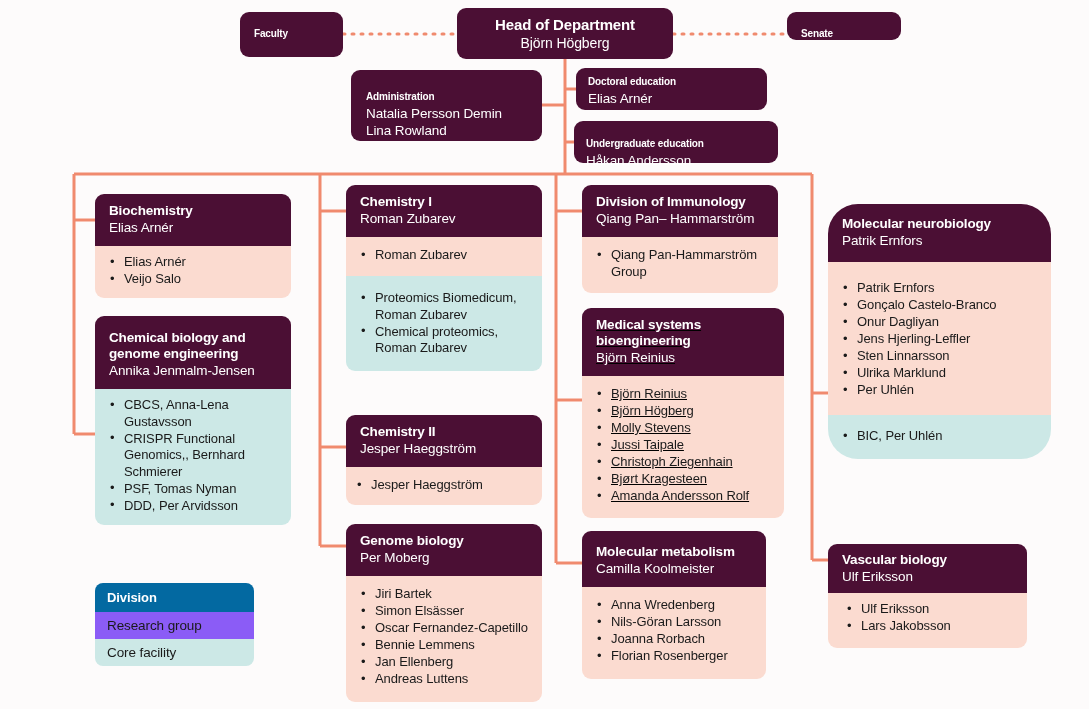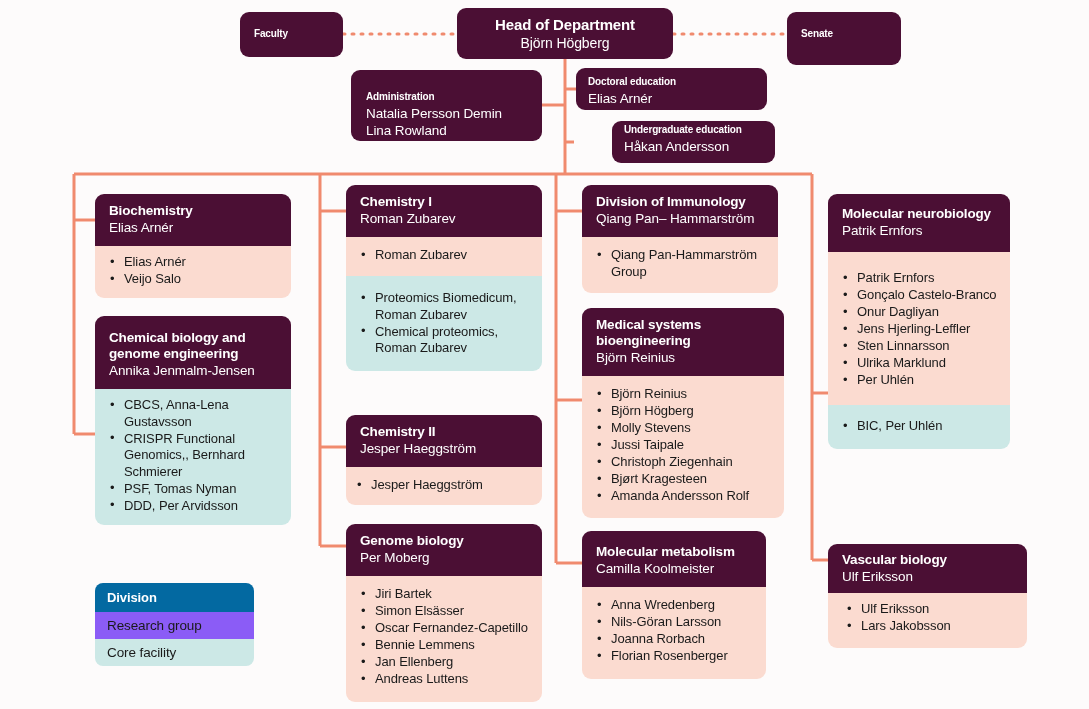--- a/index.html
+++ b/index.html
@@ -185,36 +185,36 @@
 
   <div class="plain-box" style="left:240px; top:12px; width:103px; height:45px; padding-top:13px;">
     <span class="title">Faculty</span>
   </div>
 
   <div class="plain-box center-title big-title" style="left:457px; top:8px; width:216px; height:51px; padding:7px 10px;">
     <span class="title">Head of Department</span>
     <span class="line">Björn Högberg</span>
   </div>
 
-  <div class="plain-box" style="left:787px; top:12px; width:114px; height:53px; padding-top:13px;">
+  <div class="plain-box" style="left:787px; top:12px; width:114px; height:28px; padding-top:13px;">
     <span class="title">Senate</span>
   </div>
 
   <div class="plain-box" style="left:351px; top:70px; width:191px; height:71px; padding:18px 12px 10px 15px;">
     <span class="title">Administration</span>
     <span class="line">Natalia Persson Demin</span>
     <span class="line">Lina Rowland</span>
   </div>
 
   <div class="plain-box" style="left:576px; top:68px; width:191px; height:42px; padding:5px 12px 5px 12px;">
     <span class="title">Doctoral education</span>
     <span class="line">Elias Arnér</span>
   </div>
 
-  <div class="plain-box" style="left:574px; top:121px; width:163px; height:42px; padding:0 12px 5px 12px;margin-left:38px;">
+  <div class="plain-box" style="left:574px; top:121px; width:204px; height:42px; padding:14px 12px 5px 12px;">
     <span class="title">Undergraduate education</span>
     <span class="line">Håkan Andersson</span>
   </div>
 
   <div class="node" style="left:95px; top:194px; width:196px;">
     <div class="node-head">
       <span class="title">Biochemistry</span>
       <span class="subtitle">Elias Arnér</span>
     </div>
     <div class="node-body">
@@ -298,21 +298,21 @@
       <span class="title">Division of Immunology</span>
       <span class="subtitle">Qiang Pan– Hammarström</span>
     </div>
     <div class="node-body" style="padding-top:10px; padding-bottom:12px;">
       <ul>
         <li>Qiang Pan-Hammarström Group</li>
       </ul>
     </div>
   </div>
 
-  <div class="node" style="left:582px; top:308px; width:202px;">
+  <div class="node" style="left:582px; top:308px; width:202px;text-decoration:underline;">
     <div class="node-head">
       <span class="title">Medical systems bioengineering</span>
       <span class="subtitle">Björn Reinius</span>
     </div>
     <div class="node-body" style="padding-top:10px; padding-bottom:13px;">
       <ul>
         <li>Björn Reinius</li>
         <li>Björn Högberg</li>
         <li>Molly Stevens</li>
         <li>Jussi Taipale</li>
@@ -331,21 +331,21 @@
     <div class="node-body" style="padding-top:10px; padding-bottom:14px;">
       <ul>
         <li>Anna Wredenberg</li>
         <li>Nils-Göran Larsson</li>
         <li>Joanna Rorbach</li>
         <li>Florian Rosenberger</li>
       </ul>
     </div>
   </div>
 
-  <div class="node" style="left:828px; top:194px; width:182px;">
+  <div class="node" style="left:828px; top:204px; width:223px;border-radius:30px;">
     <div class="node-head" style="padding-top:12px; padding-bottom:13px;">
       <span class="title">Molecular neurobiology</span>
       <span class="subtitle">Patrik Ernfors</span>
     </div>
     <div class="node-body" style="padding-top:18px; padding-bottom:16px;">
       <ul>
         <li>Patrik Ernfors</li>
         <li>Gonçalo Castelo-Branco</li>
         <li>Onur Dagliyan</li>
         <li>Jens Hjerling-Leffler</li>

